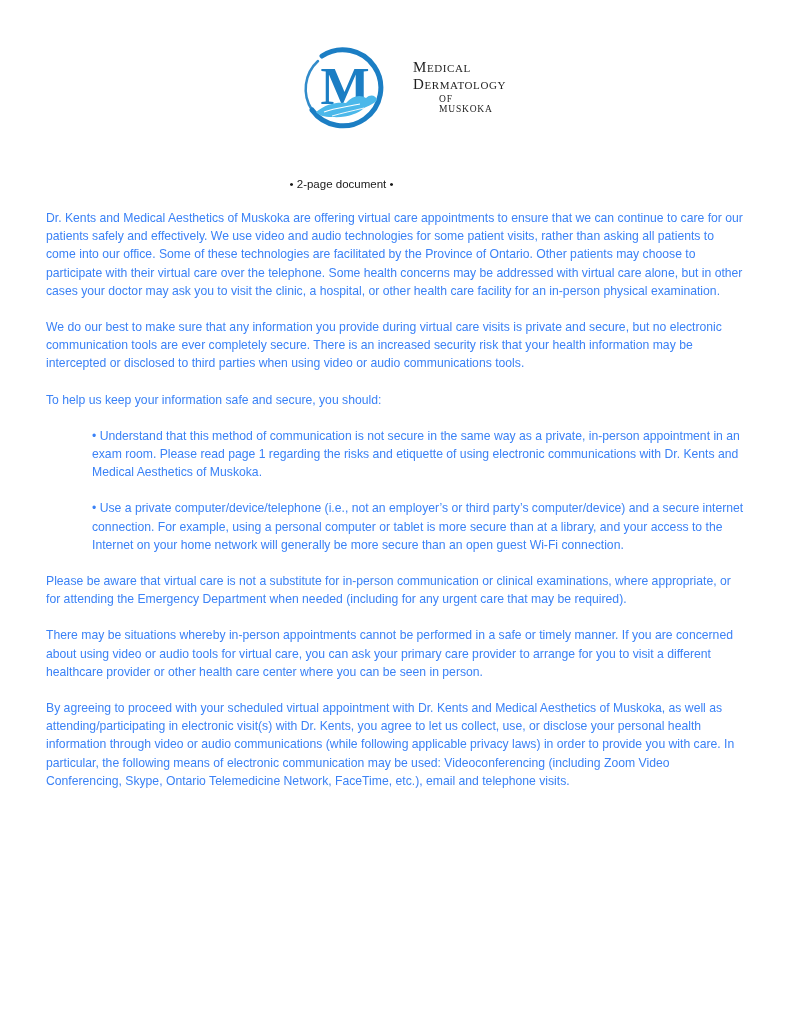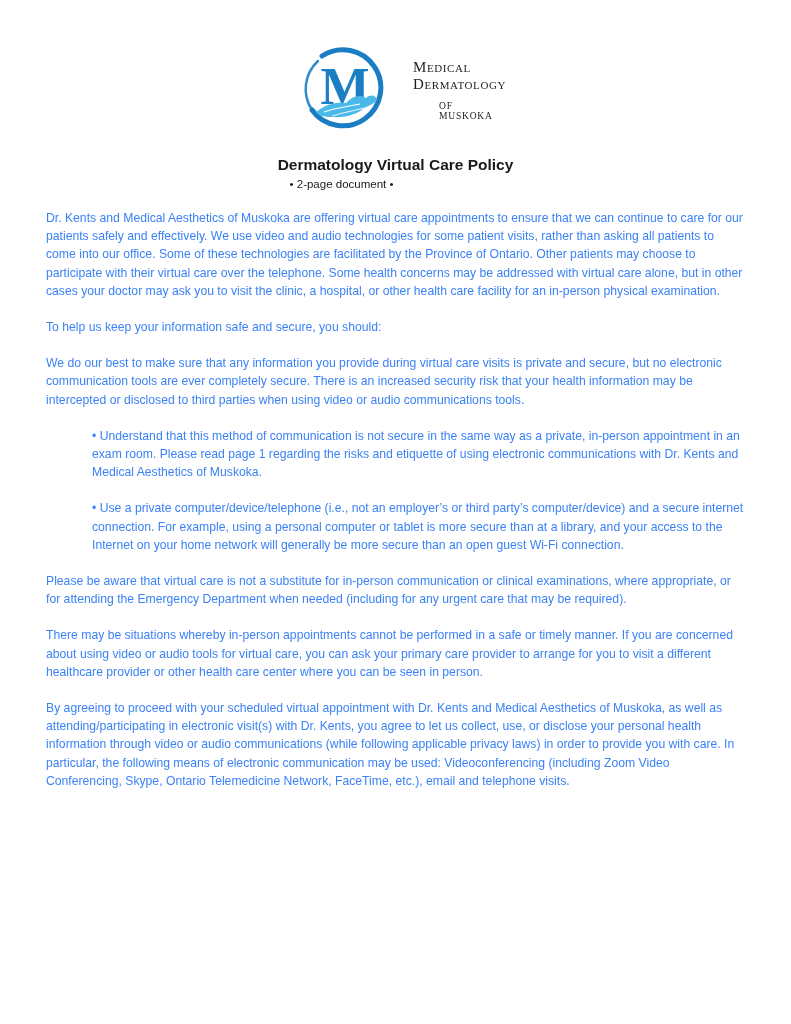--- a/index.html
+++ b/index.html
@@ -51,21 +51,21 @@
       font-variant: small-caps;
       display: block;
       text-transform: none;
       margin-left: 16px;
     }
     .logo .wm-line1 { margin-bottom: 2px; }
     .logo .wm-line3 {
       font-size: 9.5px;
       letter-spacing: 0.8px;
       display: block;
-      margin-top: 10px;
+      margin-top: 3px;
       text-transform: uppercase;
       padding-left: 42px;
     }
 
     
     .doc-title {
       position: absolute;
       left: 0;
       width: 791px;
       top: 156px;
@@ -126,27 +126,26 @@
       <path d="M22 66 C32 62, 44 61, 58 58" fill="none" stroke="#ffffff" stroke-width="1.2"></path>
       <path d="M30 70 C40 67, 50 65, 62 62" fill="none" stroke="#ffffff" stroke-width="0.9"></path>
     </svg>
     <div class="wordmark">
       <span class="wm-line1">Medical</span>
       <span class="wm-line2">Dermatology</span>
       <span class="wm-line3">of Muskoka</span>
     </div>
   </div>
 
-  <h1 class="doc-title">Dermatology Virtual Care Policy</h1>
   <div class="doc-subtitle">• 2-page document •</div>
 
   <div class="body-text">
     <p>Dr. Kents and Medical Aesthetics of Muskoka are offering virtual care appointments to ensure that we can continue to care for our patients safely and effectively. We use video and audio technologies for some patient visits, rather than asking all patients to come into our office. Some of these technologies are facilitated by the Province of Ontario. Other patients may choose to participate with their virtual care over the telephone. Some health concerns may be addressed with virtual care alone, but in other cases your doctor may ask you to visit the clinic, a hospital, or other health care facility for an in-person physical examination.</p>
+    <p>We do our best to make sure that any information you provide during virtual care visits is private and secure, but no electronic communication tools are ever completely secure. There is an increased security risk that your health information may be intercepted or disclosed to third parties when using video or audio communications tools.</p>
     <p>To help us keep your information safe and secure, you should:</p>
-    <p>We do our best to make sure that any information you provide during virtual care visits is private and secure, but no electronic communication tools are ever completely secure. There is an increased security risk that your health information may be intercepted or disclosed to third parties when using video or audio communications tools.</p>
     <p class="bullet">• Understand that this method of communication is not secure in the same way as a private, in-person appointment in an exam room. Please read page 1 regarding the risks and etiquette of using electronic communications with Dr. Kents and Medical Aesthetics of Muskoka.</p>
     <p class="bullet">• Use a private computer/device/telephone (i.e., not an employer’s or third party’s computer/device) and a secure internet connection. For example, using a personal computer or tablet is more secure than at a library, and your access to the Internet on your home network will generally be more secure than an open guest Wi-Fi connection.</p>
     <p>Please be aware that virtual care is not a substitute for in-person communication or clinical examinations, where appropriate, or for attending the Emergency Department when needed (including for any urgent care that may be required).</p>
     <p>There may be situations whereby in-person appointments cannot be performed in a safe or timely manner. If you are concerned about using video or audio tools for virtual care, you can ask your primary care provider to arrange for you to visit a different healthcare provider or other health care center where you can be seen in person.</p>
     <p>By agreeing to proceed with your scheduled virtual appointment with Dr. Kents and Medical Aesthetics of Muskoka, as well as attending/participating in electronic visit(s) with Dr. Kents, you agree to let us collect, use, or disclose your personal health information through video or audio communications (while following applicable privacy laws) in order to provide you with care. In particular, the following means of electronic communication may be used: Videoconferencing (including Zoom Video Conferencing, Skype, Ontario Telemedicine Network, FaceTime, etc.), email and telephone visits.</p>
   </div>
 
 </div>
 
 </body></html>

